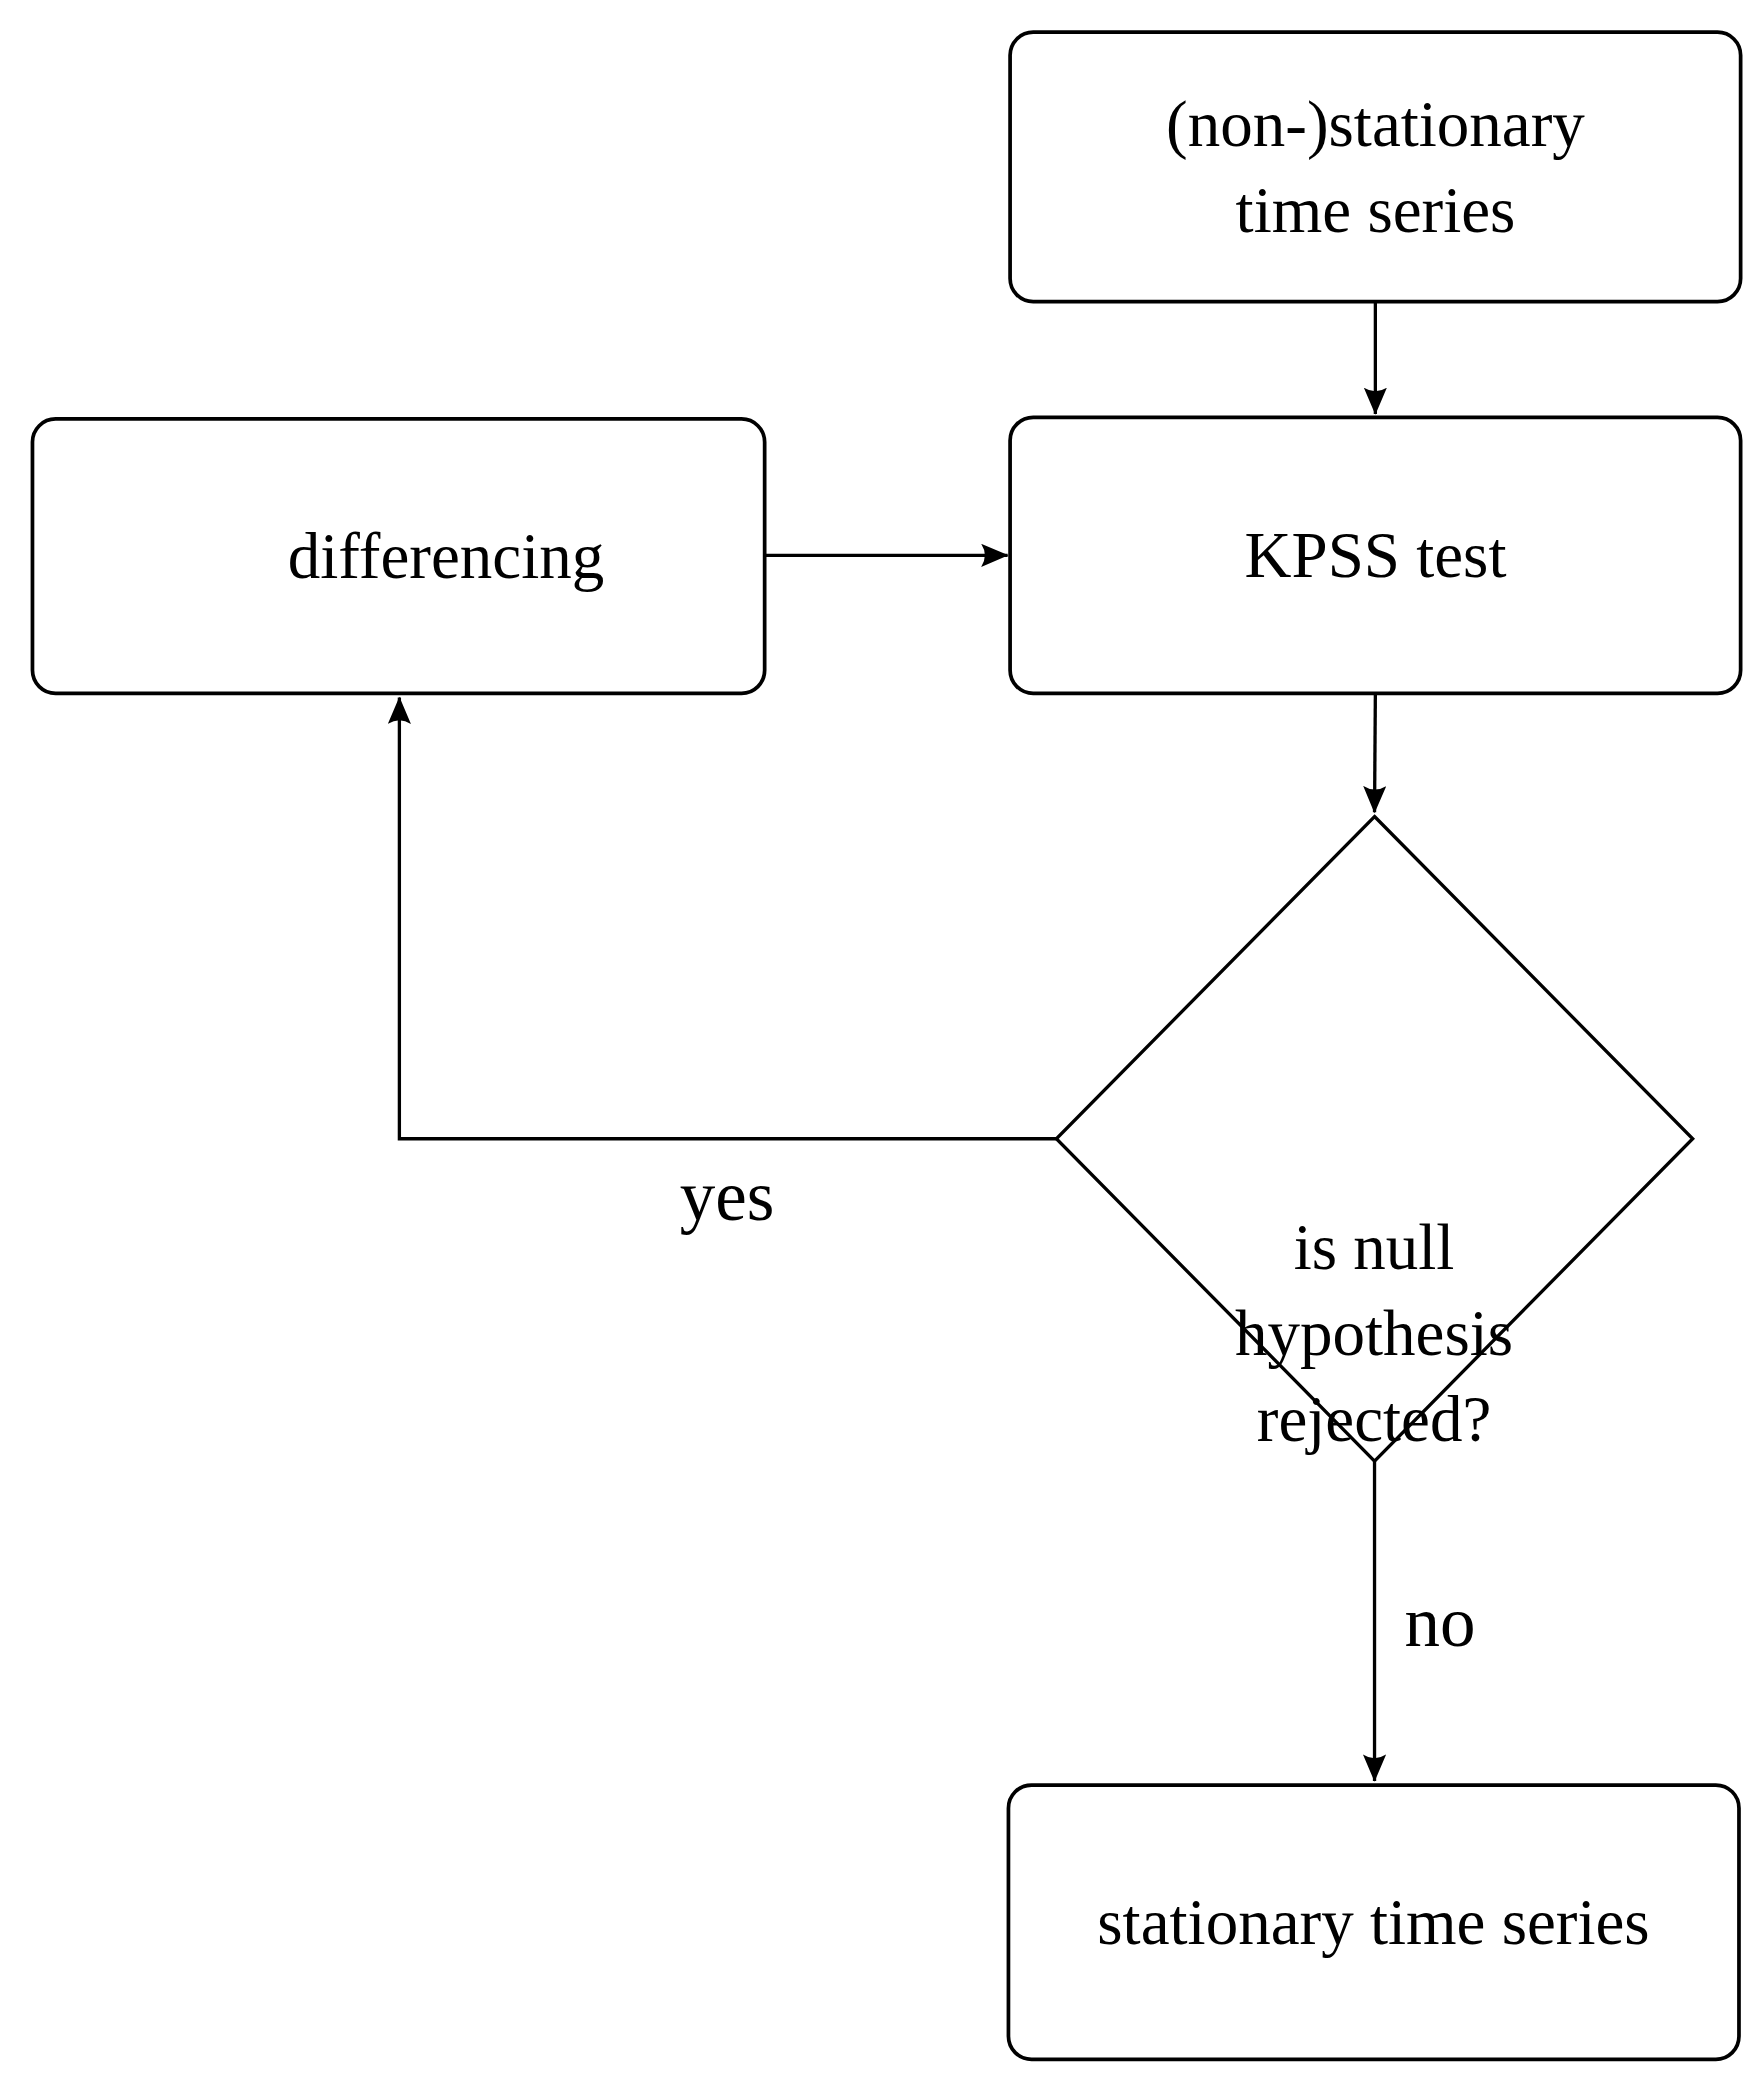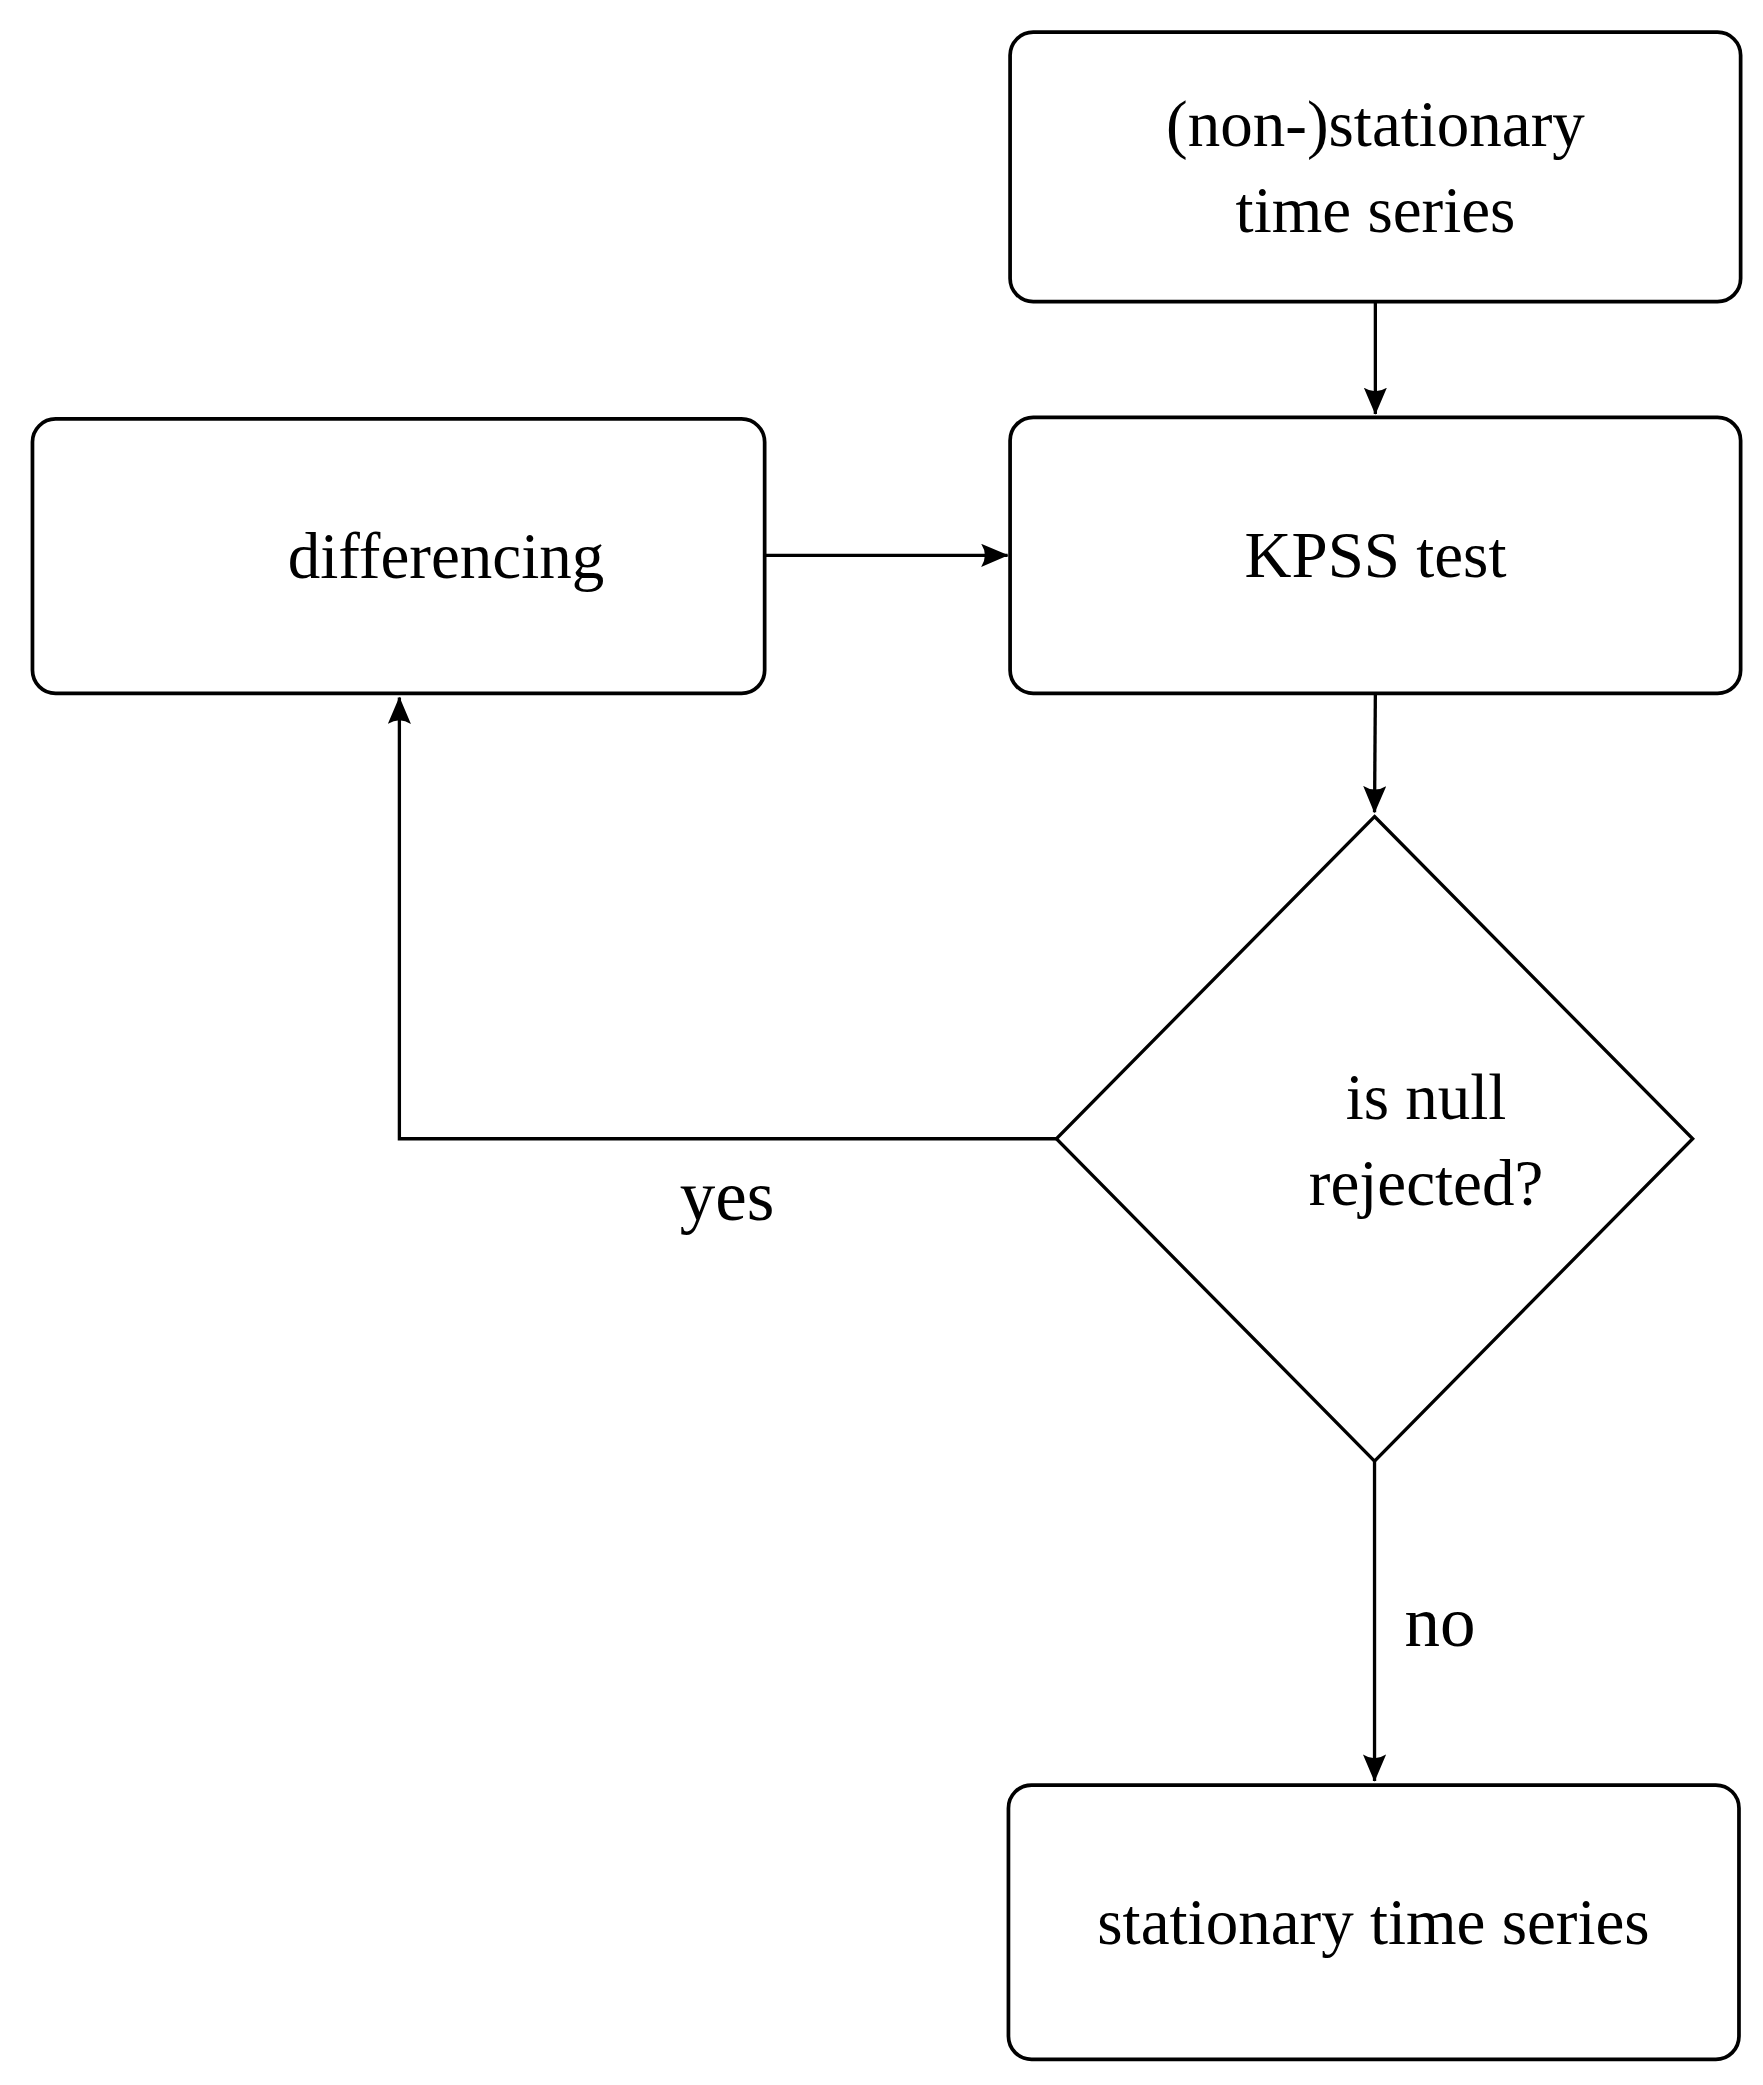--- a/index.html
+++ b/index.html
@@ -82,22 +82,23 @@
   </div>
 
   <div class="node-label" style="left:1010px; top:417px; width:731px; height:276px;">
     <span>KPSS test</span>
   </div>
 
   <div class="node-label" style="left:32px; top:419px; width:732px; height:274px;margin-left:48px;">
     <span>differencing</span>
   </div>
 
-  <div class="node-label" style="left:1108px; top:817px; width:636px; height:645px;">
+  <div class="node-label" style="left:1056px; top:817px; width:636px; height:645px;justify-content:flex-end;">
     <span>is null</span>
+    <span>hypothesis</span>
     <span>rejected?</span>
   </div>
 
   <div class="node-label" style="left:1008px; top:1785px; width:731px; height:274px;">
     <span>stationary time series</span>
   </div>
 
   <span class="edge-label" style="left:727px; top:1196px;text-align:right;">yes</span>
   <span class="edge-label" style="left:1440px; top:1622px;">no</span>
 

